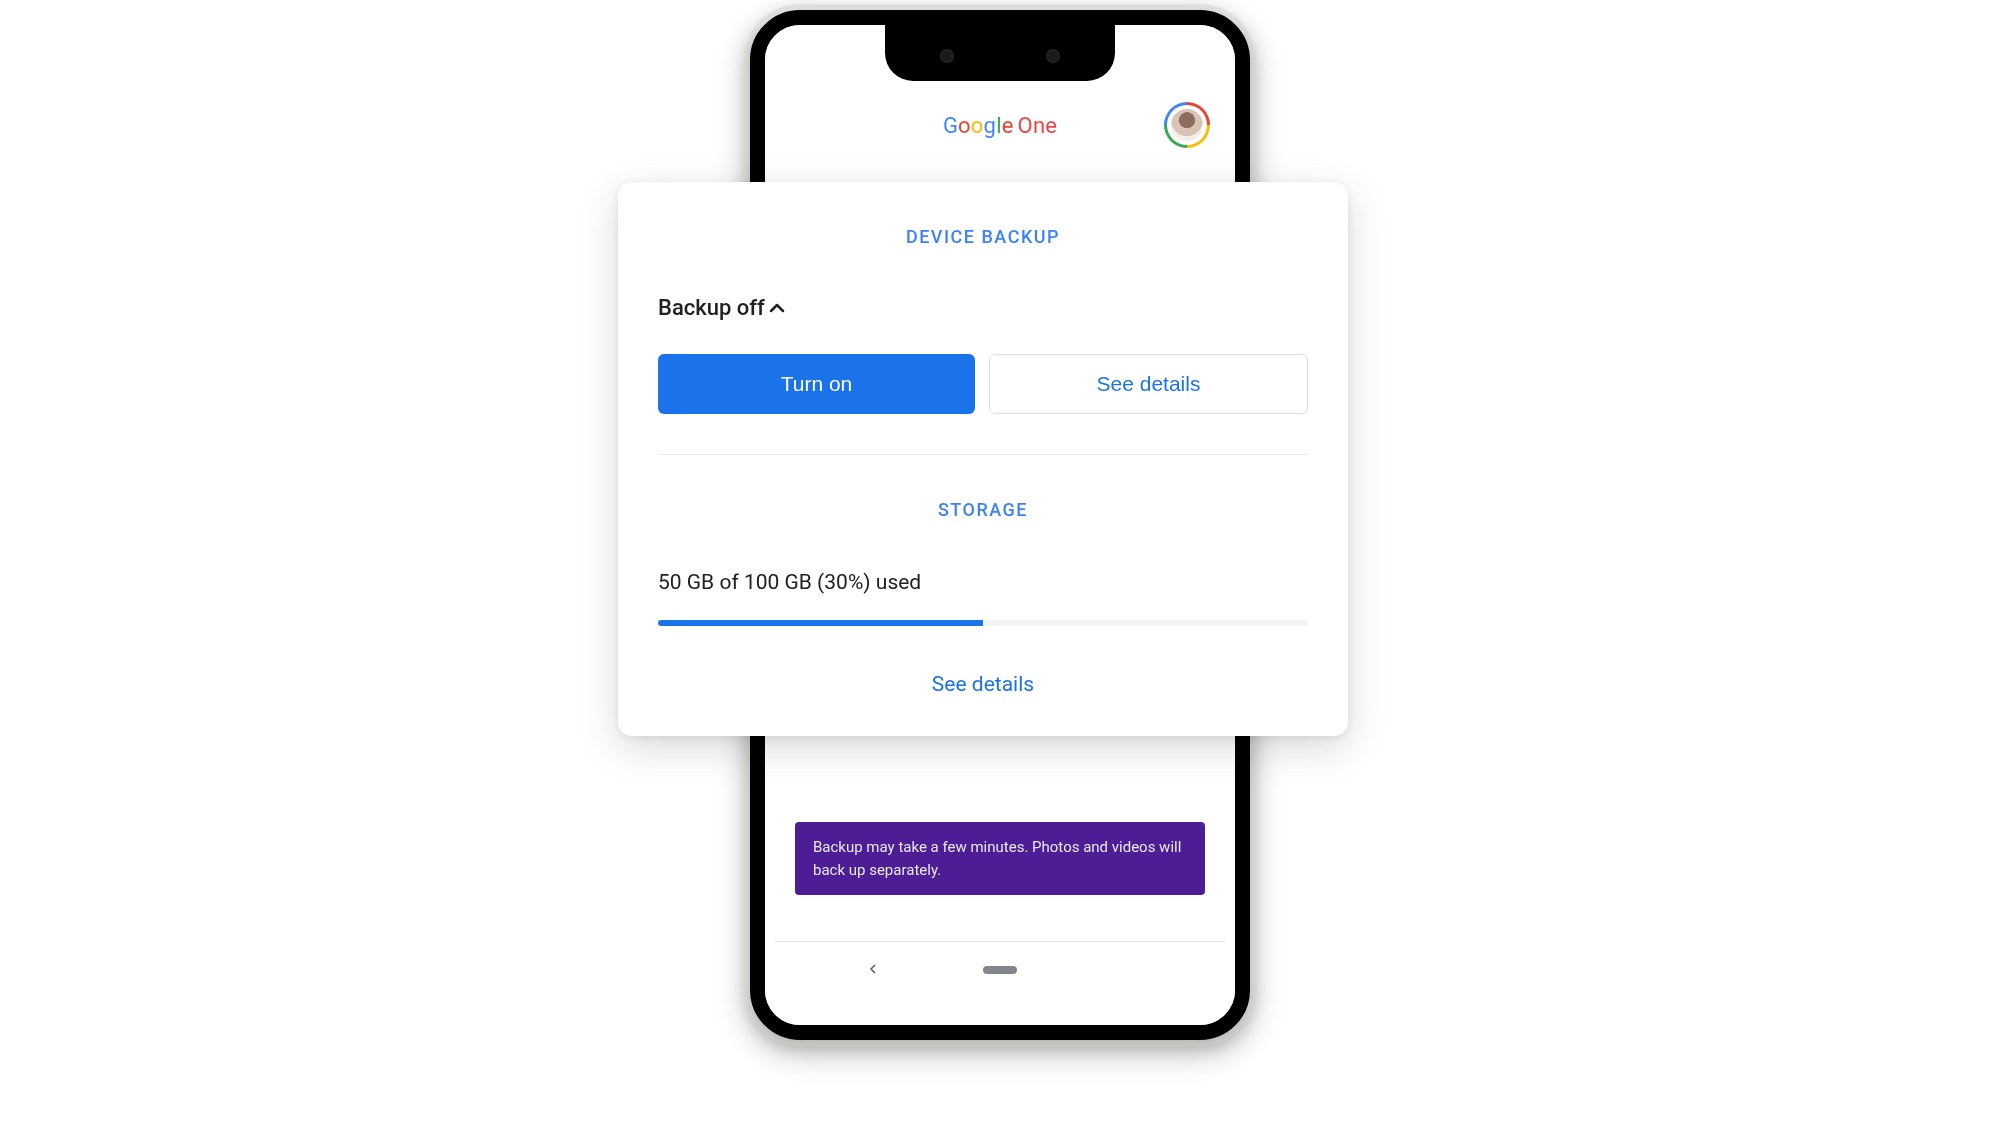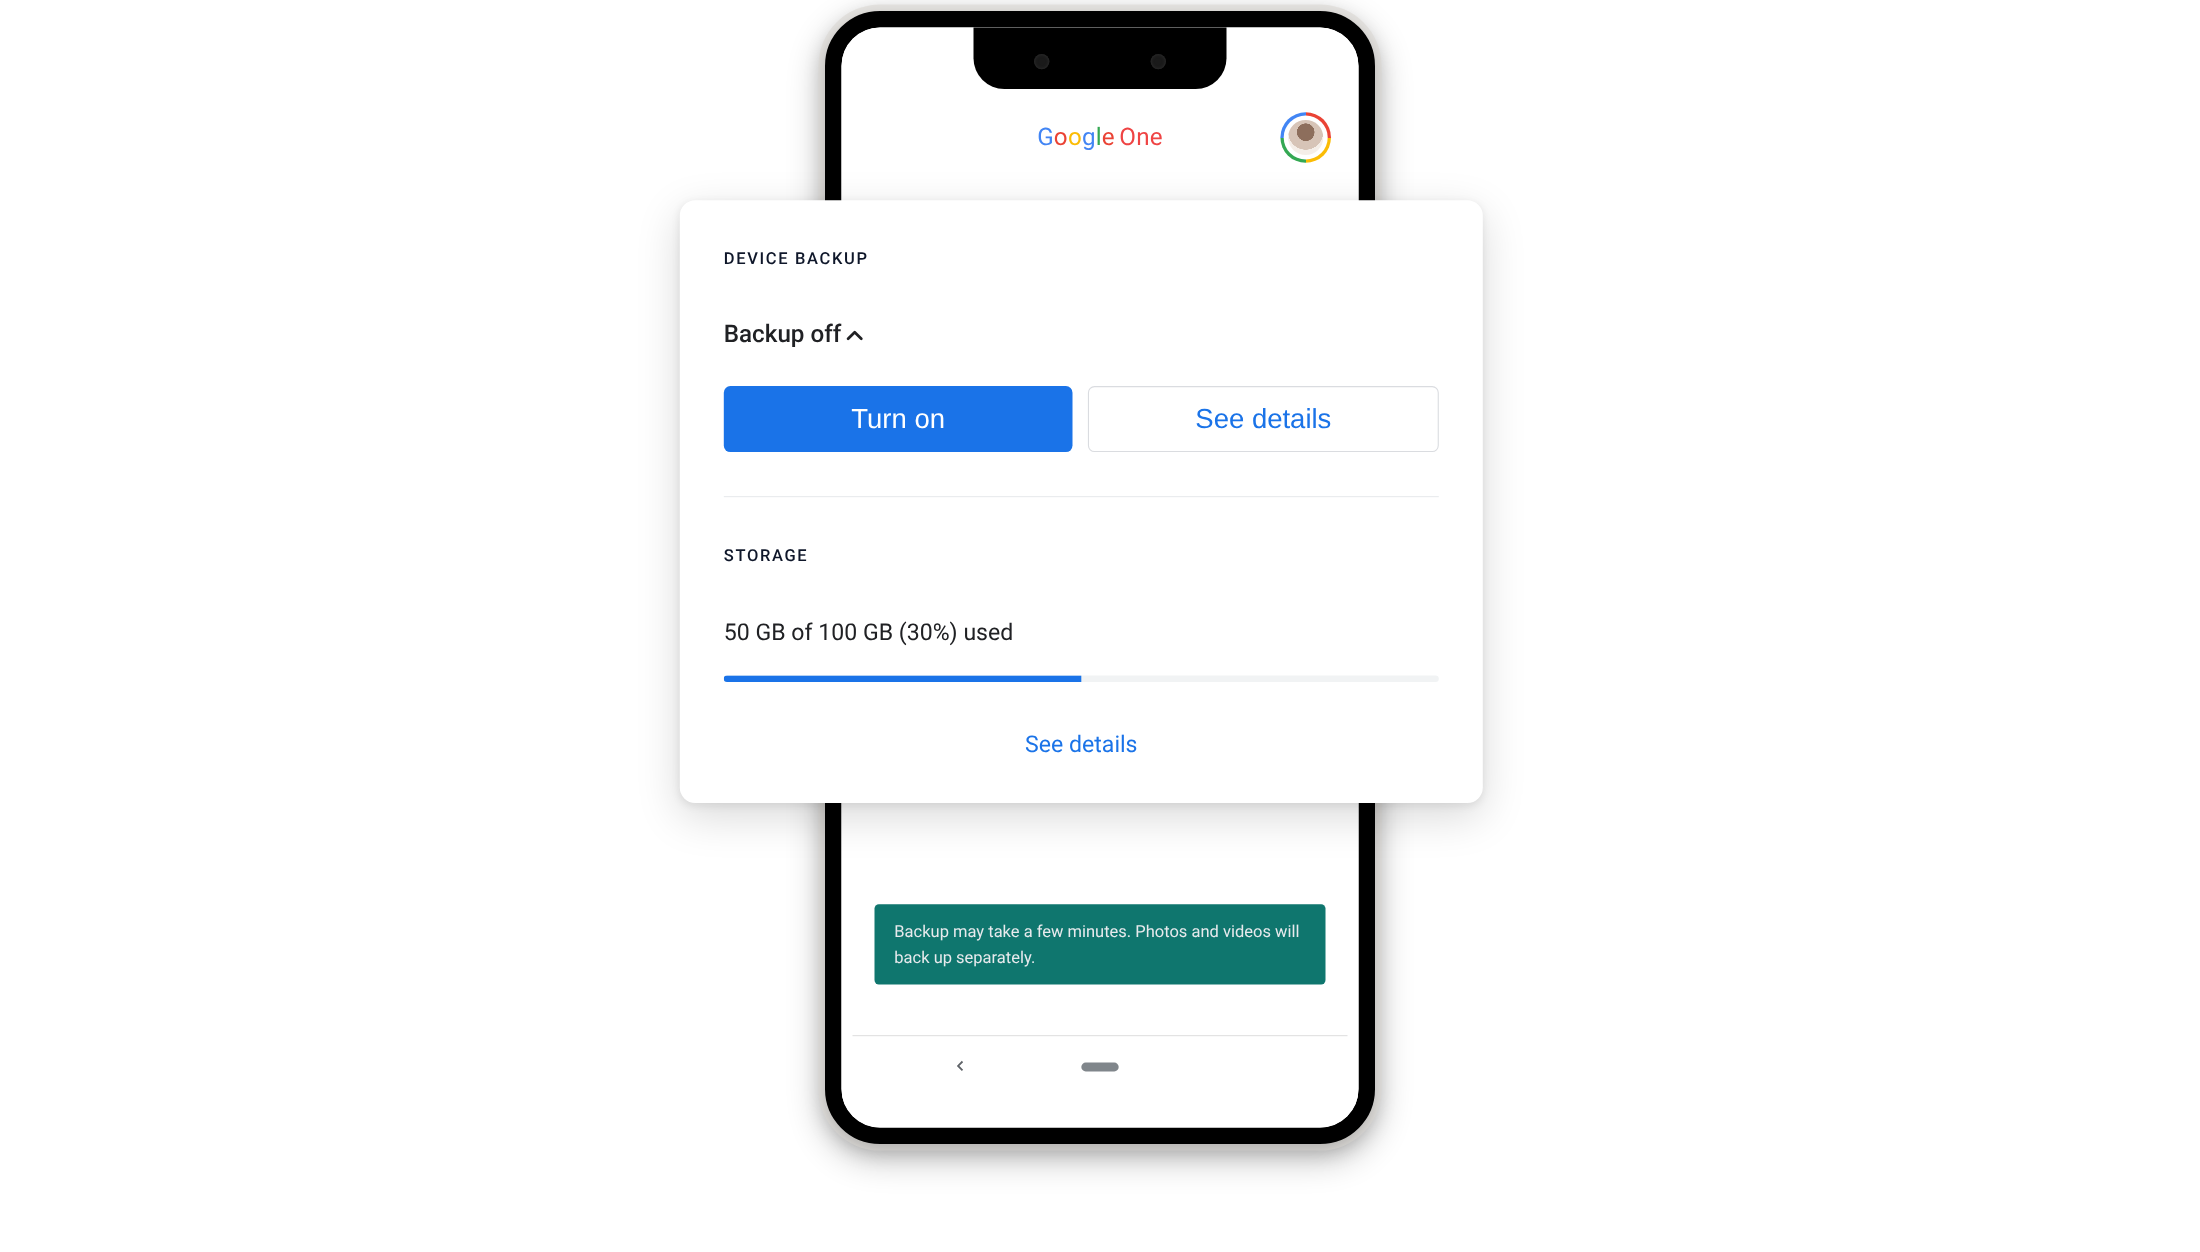--- a/index.html
+++ b/index.html
@@ -96,21 +96,21 @@
   }
   .avatar-face {
     width: 32px; height:32px; border-radius:50%;
     background: radial-gradient(circle at 50% 35%, #8d6e5c 0 30%, #d7c4b7 31% 60%, #f5eee8 61% 100%);
   }
   
   .toast {
     position:absolute;
     left: 30px; right: 30px;
     bottom: 130px;
-    background:#0f766e;
+    background:#4c1d95;
     color:#e8eaed;
     font-size:15px;
     line-height:1.5;
     padding:14px 18px;
     border-radius:4px;
   }
   
   .navbar {
     position:absolute;
     left:10px; right:10px; bottom:28px;
@@ -133,42 +133,43 @@
     position:absolute;
     left: 618px;
     top: 182px;
     width: 730px;
     background:#fff;
     border-radius:14px;
     box-shadow: 0 12px 40px rgba(0,0,0,0.15), 0 2px 8px rgba(0,0,0,0.08);
     padding: 44px 40px 40px 40px;
   }
   .section-label {
-    color:#0f172a;
-    font-size:15px;
+    color:#3b82f6;
+    font-size:18px;
     font-weight:500;
     letter-spacing:1.5px;
     text-transform:uppercase;
+    text-align:center;
   }
   .row-header {
     display:flex; align-items:center; 
     margin-top: 48px;
   }
   .row-title {
     color:#202124; font-size:22px; font-weight:500;
   }
   .chevron {
     width:24px; height:24px; color:#202124;
   }
   .btn-row {
     display:flex; gap:14px; margin-top: 34px;
   }
   .btn {
     flex:1; height:60px; border-radius:6px;
-    font-size:25px; font-weight:500;
+    font-size:21px; font-weight:500;
     display:flex; align-items:center; justify-content:center;
     cursor:pointer;
   }
   .btn-primary { background:#1a73e8; color:#fff; border:none; }
   .btn-outline {
     background:#fff; color:#1a73e8; border:1px solid #dadce0;
   }
   .divider {
     height:1px; background:#e8eaed; margin-top: 40px;
   }

